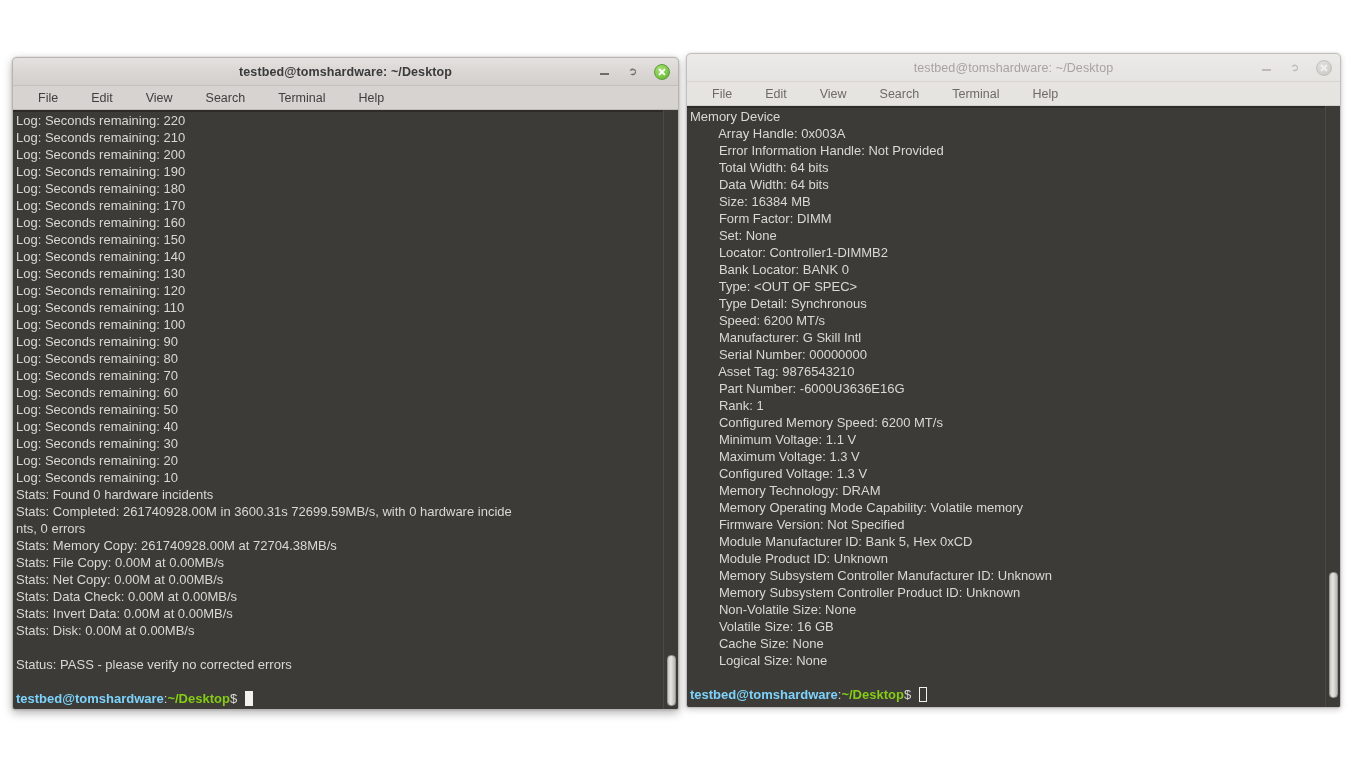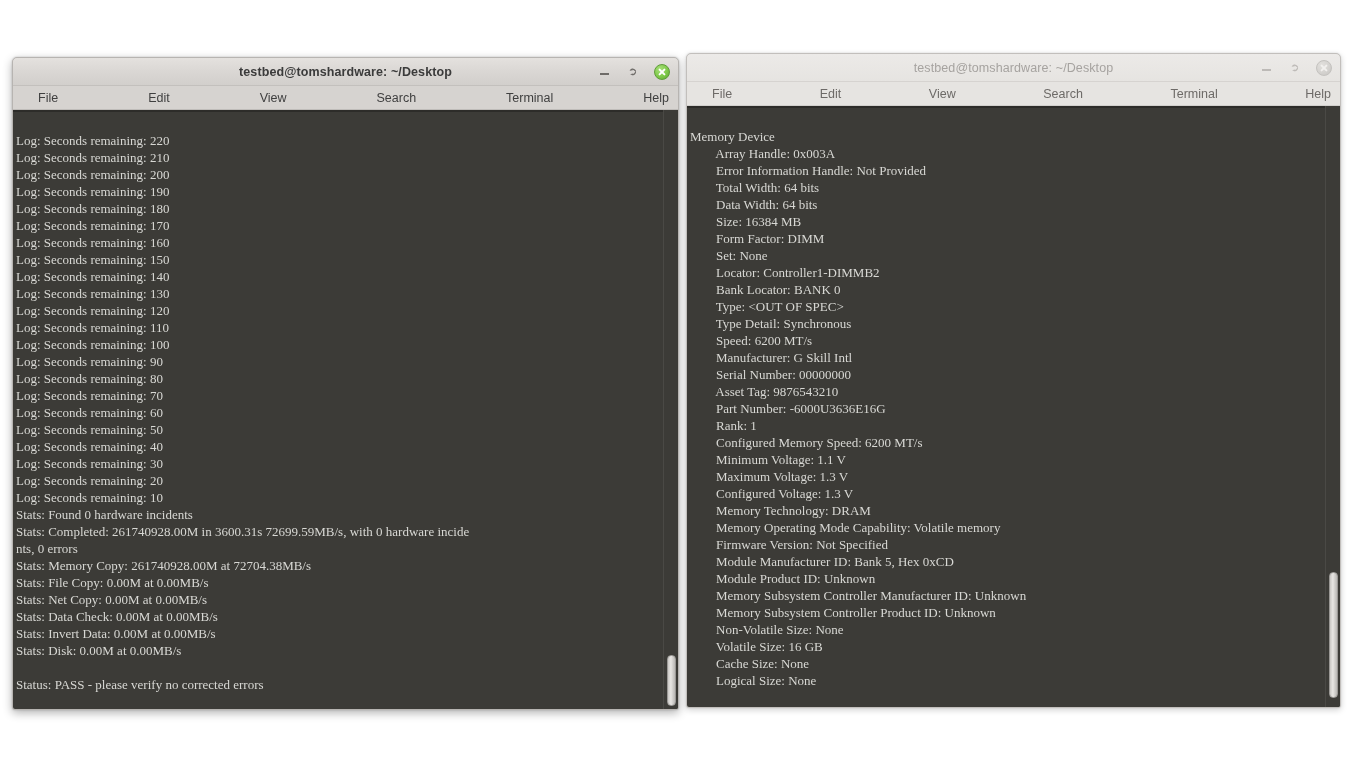--- a/index.html
+++ b/index.html
@@ -117,23 +117,22 @@
   .window.inactive .btn-close .x-stroke { stroke: #f2f0ee; }
 
   
   .menubar {
     height: 23px;
     flex: 0 0 23px;
     background: #d6d3d0;
     display: flex;
     align-items: center;
     padding-left: 16px;
-    gap: 0;
+    gap: 15px;
     border-bottom: 1px solid #bfbcb9;
-    justify-content: space-between;
   }
   .window.inactive .menubar {
     background: #e6e4e1;
     border-bottom: 1px solid #d2d0cd;
   }
   .menu-item {
     font-size: 12.5px;
     color: #3f3f3f;
     padding: 2px 9px;
     white-space: nowrap;
@@ -145,34 +144,33 @@
   .term-wrap {
     flex: 1 1 auto;
     position: relative;
     background: #3c3b37;
     display: flex;
     overflow: hidden;
   }
   .term-body {
     flex: 1 1 auto;
     padding: 2px 0 0 3px;
-    font-family: Liberation Serif, serif;
+    font-family: Liberation Sans, sans-serif;
     font-size: 13px;
     line-height: 17px;
     color: #d8d8d4;
     white-space: pre;
     overflow: hidden;
     letter-spacing: 0px;
-    margin-top: 20px;
   }
   .term-line { height: 17px; }
 
   .prompt-user { color: #7dd3fc; font-weight: bold; }
   .prompt-sep  { color: #d8d8d4; }
-  .prompt-path { color: #86efac; font-weight: bold; }
+  .prompt-path { color: #84cc16; font-weight: bold; }
   .prompt-dollar { color: #d8d8d4; }
   .cursor-filled {
     display: inline-block;
     width: 8px;
     height: 15px;
     background: #f2f2ee;
     vertical-align: -3px;
     margin-left: 8px;
   }
   .cursor-hollow {

